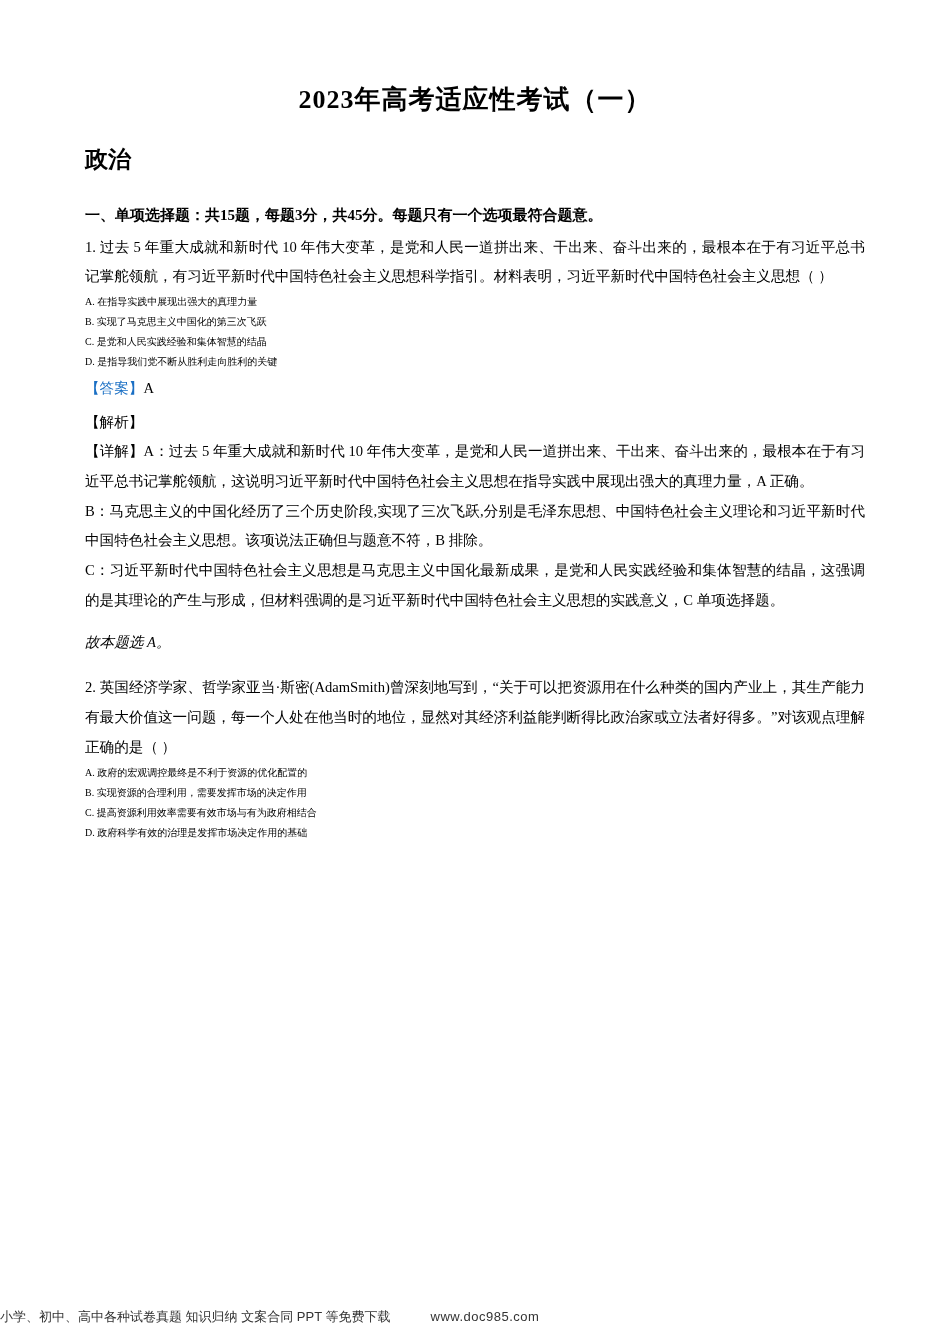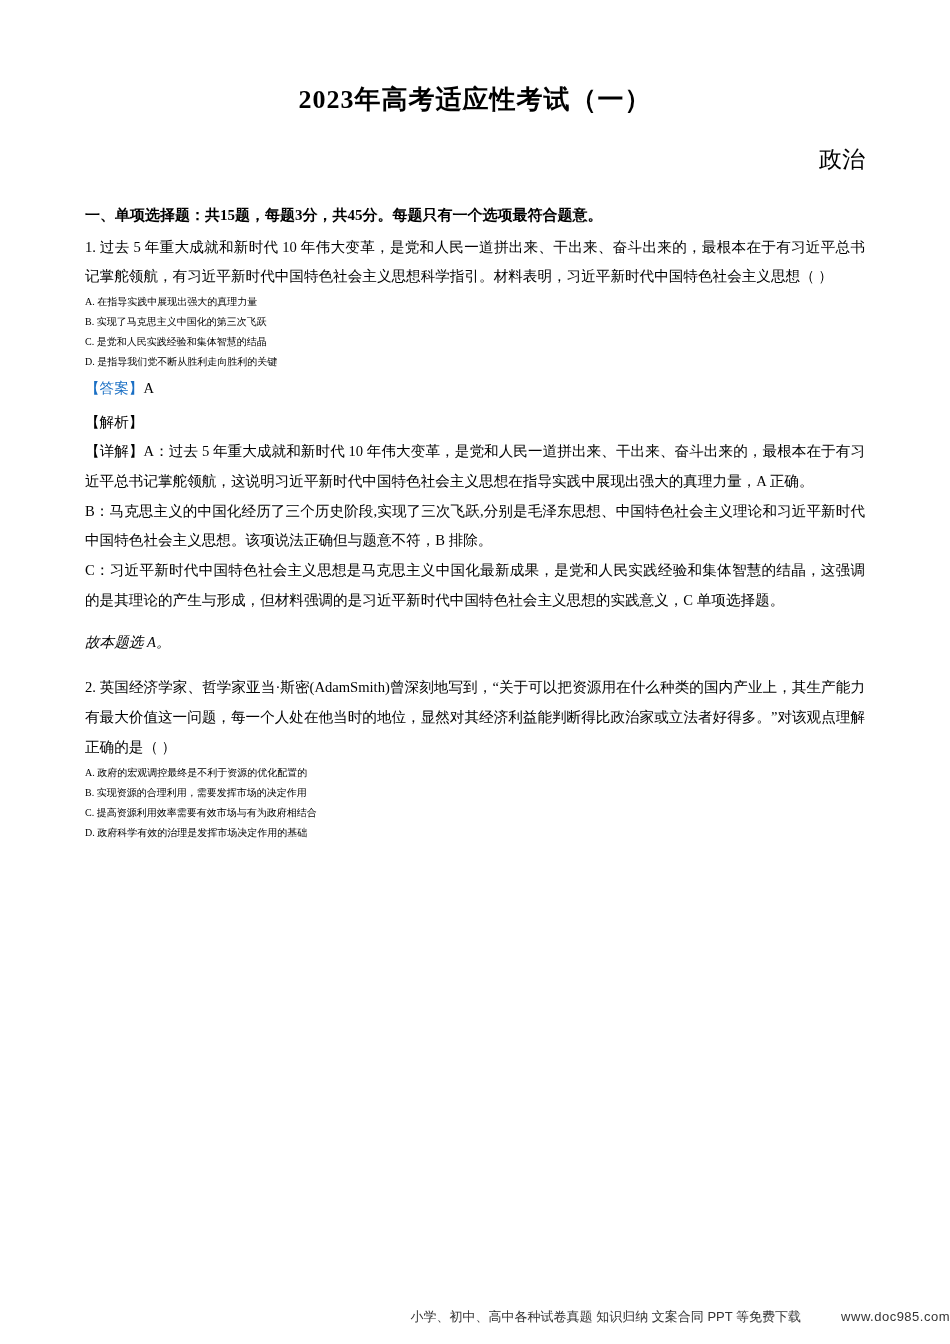--- a/index.html
+++ b/index.html
@@ -23,23 +23,23 @@
   }
   .doc-title {
     text-align: center;
     font-size: 26px;
     font-weight: 700;
     letter-spacing: 1px;
     margin: 22px 0 0 0;
     line-height: 1.4;
   }
   .doc-subtitle {
-    text-align: right;
+    text-align: left;
     font-size: 23px;
-    font-weight: 400;
+    font-weight: 700;
     margin: 26px 0 0 0;
     line-height: 1.4;
   }
   .section-heading {
     font-size: 15px;
     font-weight: 700;
     margin: 26px 0 6px 0;
     line-height: 1.6;
   }
   .q-body {
@@ -78,21 +78,21 @@
     font-size: 14.6px;
     line-height: 2.05;
     margin: 12px 0 15px 0;
     font-style: italic;
   }
   .footer {
     position: absolute;
     left: 0;
     bottom: 18px;
     width: 950px;
-    text-align: right;
+    text-align: left;
     font-size: 13px;
     color: #333;
     font-family: "Liberation Sans", sans-serif;
   }
   .footer .site {
     margin-left: 40px;
     letter-spacing: 0.5px;
   }
 </style>
 </head>

